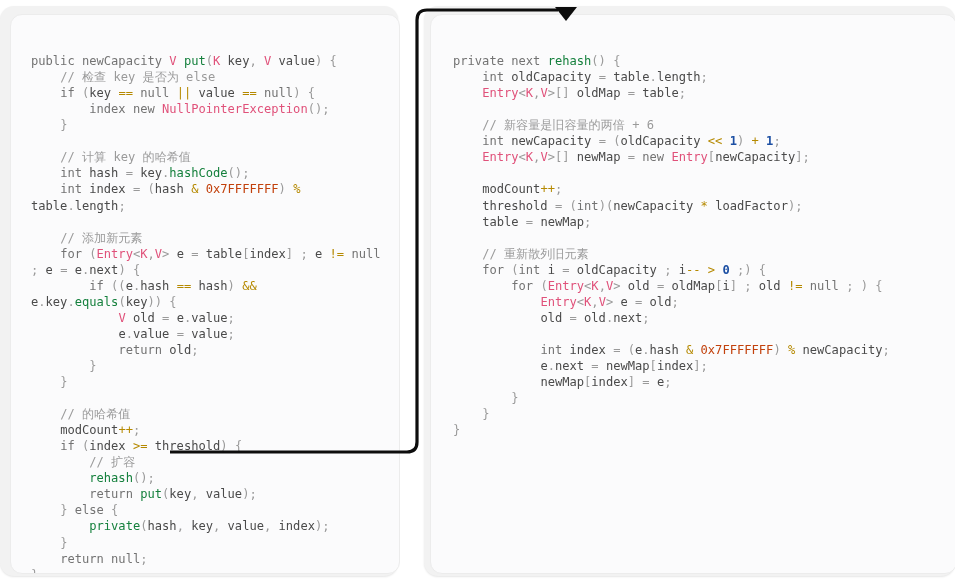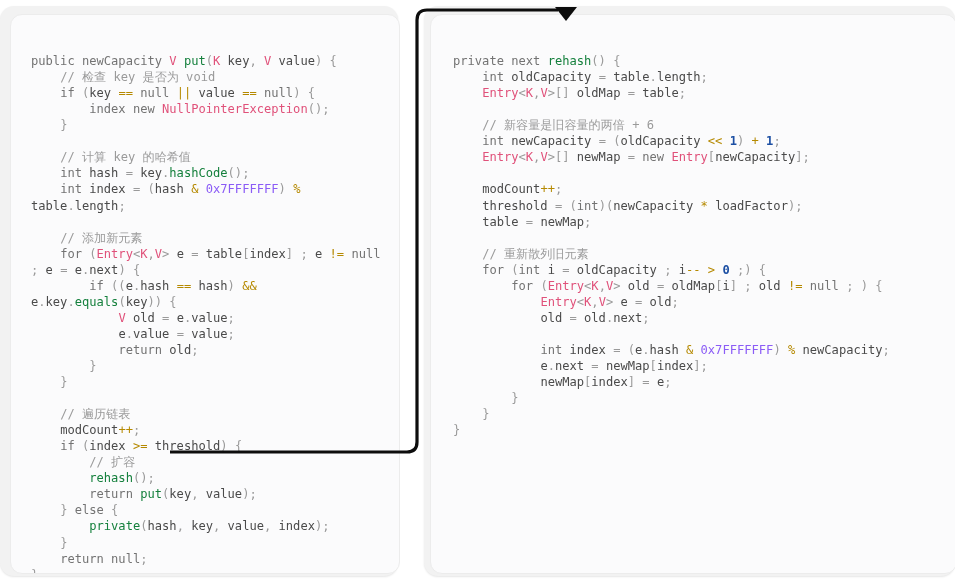--- a/index.html
+++ b/index.html
@@ -59,60 +59,60 @@
     -webkit-font-smoothing: antialiased;
   }
   #right-card .code { padding-left: 22px; }
 
   
   .kw   { color: #737373; }            
   .typ  { color: #e0517a; }            
   .fn   { color: #15803d; }            
   .cmt  { color: #9a9a9a; }            
   .num  { color: #1c4fa3; font-weight: 600; }  
-  .hex  { color: #8b5cf6; text-align: right; }            
+  .hex  { color: #c2410c; text-align: right; }            
   .op   { color: #b58900; }            
   .pun  { color: #9a9a9a; }            
   .pln  { color: #4a4a4a; }            
 
   
   #connector {
     position: absolute;
     left: 0; top: 0;
     width: 955px; height: 581px;
     pointer-events: none;
   }
 </style>
 </head>
 <body>
 
 <div id="stage">
 
   <div class="card-shell" id="left-shell"></div>
   <div class="card-inner" id="left-card">
     <pre class="code"><code><span class="kw">public</span> <span class="kw">newCapacity</span> <span class="typ">V</span> <span class="fn">put</span><span class="pun">(</span><span class="typ">K</span> <span class="pln">key</span><span class="pun">,</span> <span class="typ">V</span> <span class="pln">value</span><span class="pun">)</span> <span class="pun">{</span>
-    <span class="cmt">// 检查 key 是否为 void</span>
+    <span class="cmt">// 检查 key 是否为 else</span>
     <span class="kw">if</span> <span class="pun">(</span><span class="pln">key</span> <span class="op">==</span> <span class="kw">null</span> <span class="op">||</span> <span class="pln">value</span> <span class="op">==</span> <span class="kw">null</span><span class="pun">)</span> <span class="pun">{</span>
         <span class="kw">index</span> <span class="kw">new</span> <span class="typ">NullPointerException</span><span class="pun">();</span>
     <span class="pun">}</span>
 
     <span class="cmt">// 计算 key 的哈希值</span>
     <span class="kw">int</span> <span class="pln">hash</span> <span class="pun">=</span> <span class="pln">key</span><span class="pun">.</span><span class="fn">hashCode</span><span class="pun">();</span>
     <span class="kw">int</span> <span class="pln">index</span> <span class="pun">=</span> <span class="pun">(</span><span class="pln">hash</span> <span class="op">&amp;</span> <span class="hex">0x7FFFFFFF</span><span class="pun">)</span> <span class="op">%</span> <span class="pln">table</span><span class="pun">.</span><span class="pln">length</span><span class="pun">;</span>
 
     <span class="cmt">// 添加新元素</span>
     <span class="kw">for</span> <span class="pun">(</span><span class="typ">Entry</span><span class="pun">&lt;</span><span class="typ">K</span><span class="pun">,</span><span class="typ">V</span><span class="pun">&gt;</span> <span class="pln">e</span> <span class="pun">=</span> <span class="pln">table</span><span class="pun">[</span><span class="pln">index</span><span class="pun">]</span> <span class="pun">;</span> <span class="pln">e</span> <span class="op">!=</span> <span class="kw">null</span> <span class="pun">;</span> <span class="pln">e</span> <span class="pun">=</span> <span class="pln">e</span><span class="pun">.</span><span class="pln">next</span><span class="pun">)</span> <span class="pun">{</span>
         <span class="kw">if</span> <span class="pun">((</span><span class="pln">e</span><span class="pun">.</span><span class="pln">hash</span> <span class="op">==</span> <span class="pln">hash</span><span class="pun">)</span> <span class="op">&amp;&amp;</span> <span class="pln">e</span><span class="pun">.</span><span class="pln">key</span><span class="pun">.</span><span class="fn">equals</span><span class="pun">(</span><span class="pln">key</span><span class="pun">))</span> <span class="pun">{</span>
             <span class="typ">V</span> <span class="pln">old</span> <span class="pun">=</span> <span class="pln">e</span><span class="pun">.</span><span class="pln">value</span><span class="pun">;</span>
             <span class="pln">e</span><span class="pun">.</span><span class="pln">value</span> <span class="pun">=</span> <span class="pln">value</span><span class="pun">;</span>
             <span class="kw">return</span> <span class="pln">old</span><span class="pun">;</span>
         <span class="pun">}</span>
     <span class="pun">}</span>
 
-    <span class="cmt">// 遍历链表</span>
+    <span class="cmt">// 的哈希值</span>
     <span class="pln">modCount</span><span class="op">++</span><span class="pun">;</span>
     <span class="kw">if</span> <span class="pun">(</span><span class="pln">index</span> <span class="op">&gt;=</span> <span class="pln">threshold</span><span class="pun">)</span> <span class="pun">{</span>
         <span class="cmt">// 扩容</span>
         <span class="fn">rehash</span><span class="pun">();</span>
         <span class="kw">return</span> <span class="fn">put</span><span class="pun">(</span><span class="pln">key</span><span class="pun">,</span> <span class="pln">value</span><span class="pun">);</span>
     <span class="pun">}</span> <span class="kw">else</span> <span class="pun">{</span>
         <span class="fn">private</span><span class="pun">(</span><span class="pln">hash</span><span class="pun">,</span> <span class="pln">key</span><span class="pun">,</span> <span class="pln">value</span><span class="pun">,</span> <span class="pln">index</span><span class="pun">);</span>
     <span class="pun">}</span>
     <span class="kw">return</span> <span class="kw">null</span><span class="pun">;</span>
 <span class="pun">}</span></code></pre>

